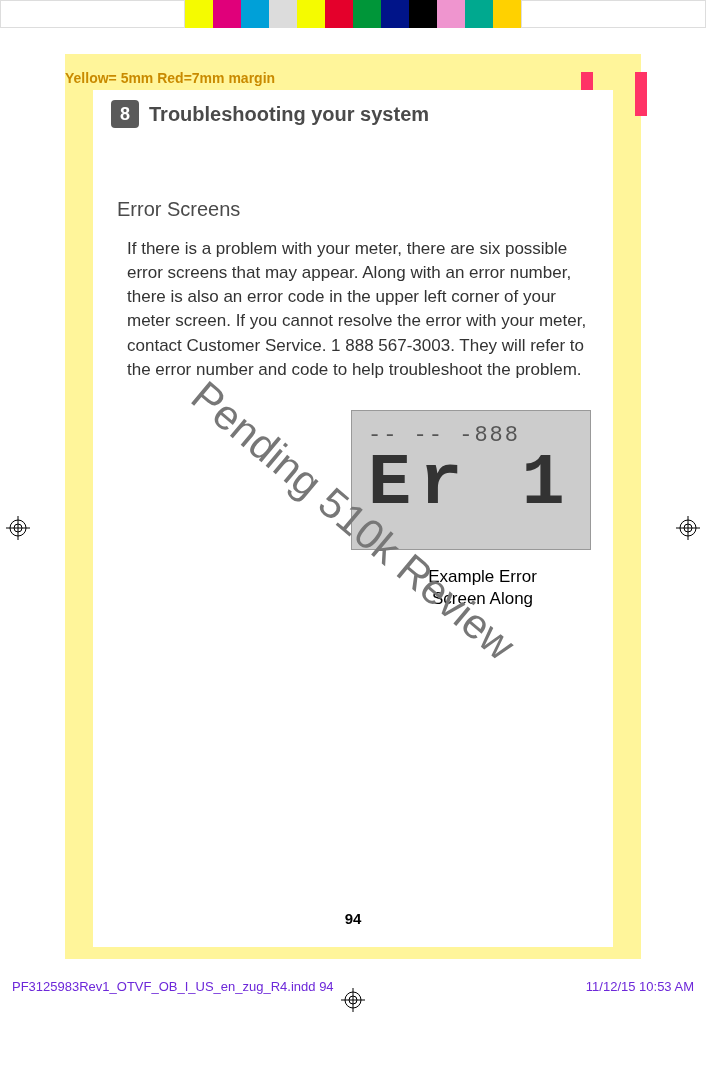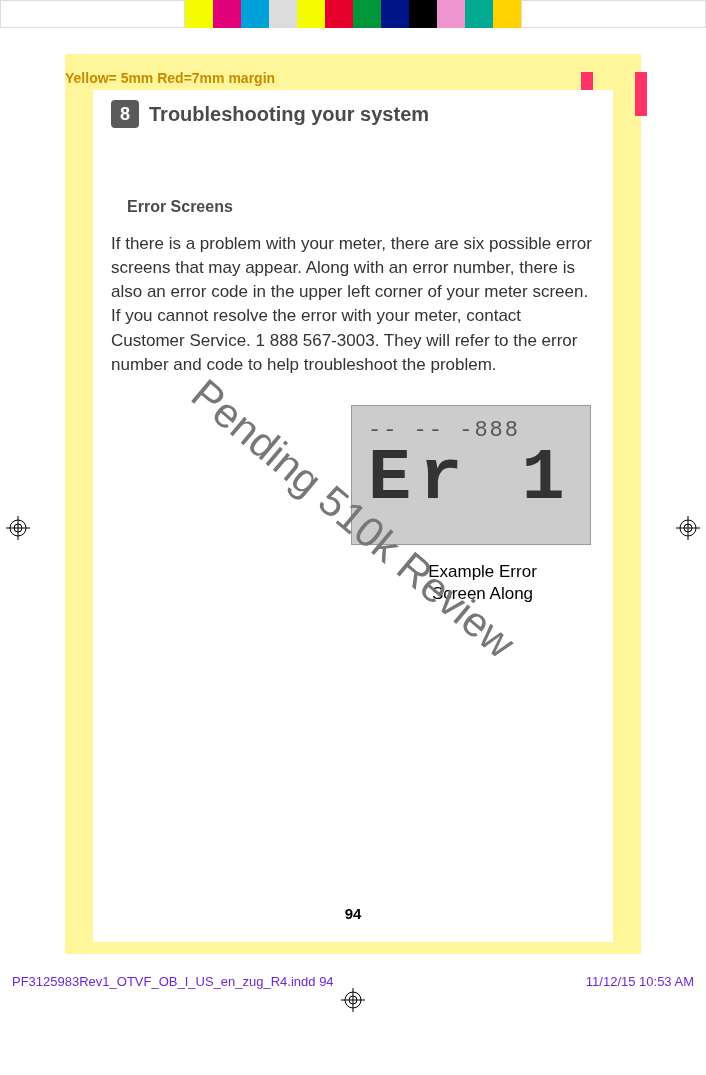--- a/index.html
+++ b/index.html
@@ -23,22 +23,22 @@
   .margin-note{color:#c98a00;font-weight:bold;text-align:left;font-size:14px;padding:4px 0}
   
   .redbar{position:absolute;width:12px;background:#ff3366;top:18px;height:44px}
   .redbar.r1{right:48px}
   .redbar.r2{right:-6px}
 
   .chapter-head{display:flex;align-items:center;gap:10px;margin:4px 0 70px 0}
   .chapter-num{background:#5a5a5a;color:#fff;width:28px;height:28px;border-radius:4px;display:flex;align-items:center;justify-content:center;font-weight:bold;font-size:18px}
   .chapter-title{color:#4a4a4a;font-weight:bold;font-size:20px}
 
-  h2.section{color:#4a4a4a;font-size:16px;font-weight:bold;margin:0 0 16px 16px}
-  p.body{color:#333;font-size:17px;line-height:1.42;margin:0 0 28px 0}
+  h2.section{color:#4a4a4a;font-size:20px;font-weight:normal;margin:0 0 16px 6px}
+  p.body{color:#333;font-size:17px;line-height:1.42;margin:0 0 28px 16px}
 
   
   .lcd-wrap{width:263px;margin:0 0 0 240px}
   .lcd{width:240px;height:140px;background:#ccc;border:1px solid #999;box-sizing:border-box;padding:12px 16px;position:relative}
   .lcd-top{font-family:"Courier New",monospace;font-size:22px;letter-spacing:2px;color:#555}
   .lcd-main{font-family:"Courier New",monospace;font-size:72px;line-height:1;letter-spacing:8px;color:#333;font-weight:bold;margin-top:0}
   .lcd-caption{text-align:center;font-size:17px;margin-top:16px;line-height:1.3}
 
   
   .watermark{position:absolute;left:50%;top:50%;transform:translate(-50%,-44%) rotate(40deg);font-size:42px;color:#777;white-space:nowrap;pointer-events:none;font-family:Arial,sans-serif}

